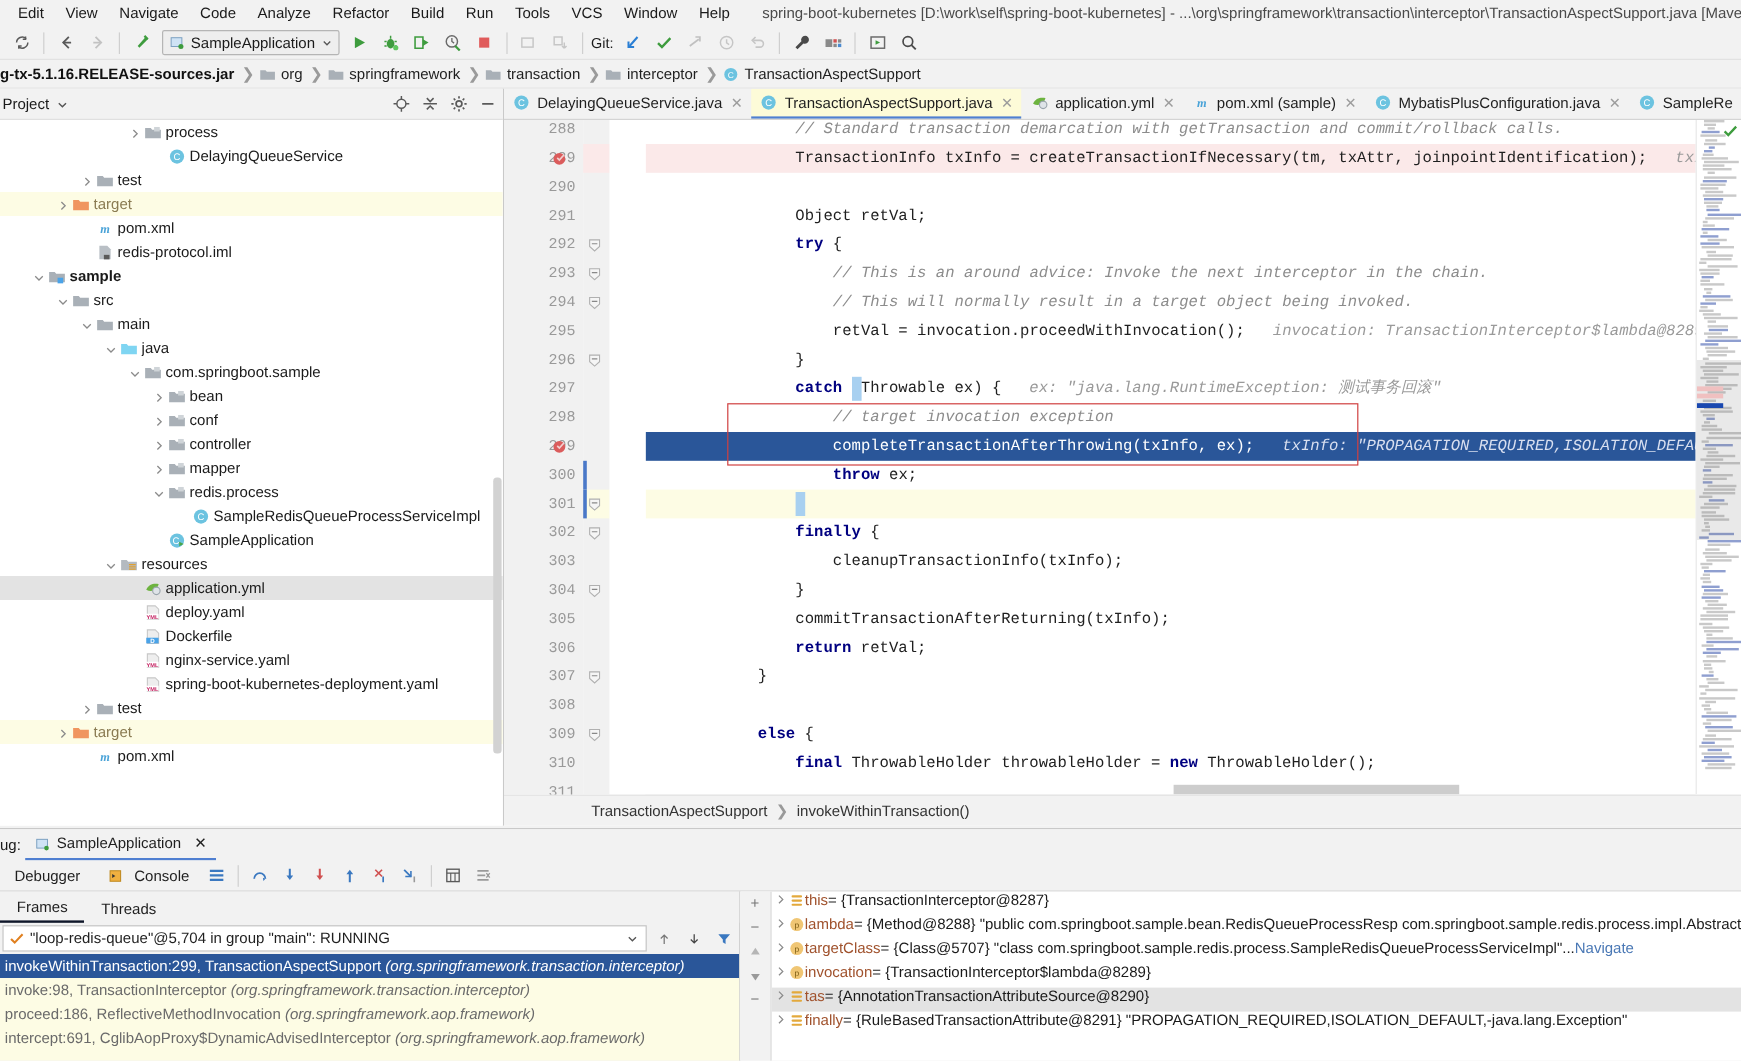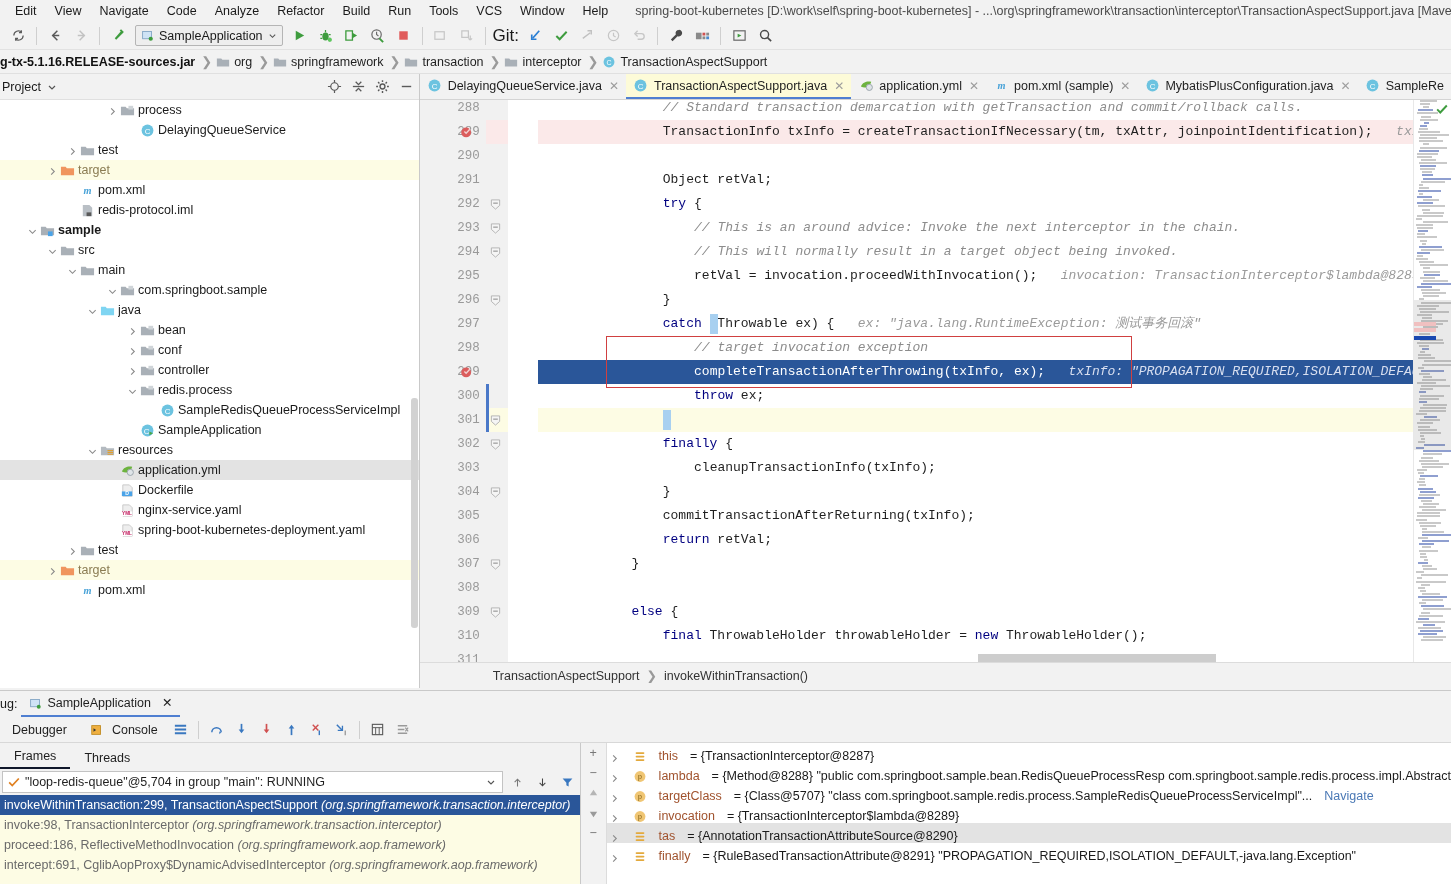--- a/index.html
+++ b/index.html
@@ -20,21 +20,21 @@
                 overflow:hidden; text-overflow:clip; max-width:930px; }
 
   
   .toolbar { height:28px; display:flex; align-items:center; gap:0px; background:#f2f2f2;
              padding-left:5px; border-bottom:1px solid #e2e2e2;}
   .tb-btn { width:26px; height:24px; display:flex; align-items:center; justify-content:center; }
   .tb-sep { width:1px; height:18px; background:#cfcfcf; margin:0 5px; }
   .runcfg { display:flex; align-items:center; gap:5px; height:21px; padding:0 5px;
             border:1px solid #b5b5b5; background:#eeeeee; border-radius:2px; margin:0 4px; }
   .runcfg .label { font-size:12.5px; color:#1a1a1a; }
-  .gitlabel { font-size:17px; color:#1a1a1a; margin:0 3px 0 2px; }
+  .gitlabel { font-size:12px; color:#1a1a1a; margin:0 3px 0 2px; }
 
   
   .crumbs { height:24px; display:flex; align-items:center; gap:0; background:#f2f2f2;
             padding-left:0px; border-bottom:1px solid #e0e0e0; }
   .crumb { display:flex; align-items:center; gap:4px; padding:0 5px 0 3px; font-size:12.5px; }
   .crumb.first { font-weight:bold; color:#111; padding-left:0px; }
   .crumb-sep { color:#9a9a9a; font-size:13px; padding:0 1px; }
 
   
   .main { position:absolute; left:0; top:74px; width:1451px; height:614px; display:flex; }
@@ -69,21 +69,21 @@
   .etab .x { color:#9c9c9c; font-size:12px; margin-left:2px; }
   .code-area { flex:1; position:relative; overflow:hidden; display:flex; background:#fff; }
   .gutter { width:66px; background:#f1f1f1; position:relative; flex:0 0 66px;
             border-right:0px; }
   .gutter-fold { width:22px; background:#f1f1f1; flex:0 0 22px; position:relative; }
   .gutter-mark { width:30px; background:#fff; flex:0 0 30px; position:relative;}
   .lnum { position:absolute; right:6px; font-size:12.5px; color:#999; font-family:"Liberation Mono", monospace; }
   .codecol { flex:1; position:relative; overflow:hidden; font-family:"Liberation Mono", monospace;
              font-size:13px; }
   .cline { position:absolute; left:0; white-space:pre; height:24px; line-height:24px; }
-  .kw { color:#000080; font-weight:normal; }
+  .kw { color:#000080; font-weight:bold; }
   .cm { color:#8c8c8c; font-style:italic; }
   .hintv { color:#9a9a9a; font-style:italic; }
   .rowband { position:absolute; left:0; right:0; height:24px; }
   .band-pink { background:#fbe9e9; }
   .band-yellow { background:#fdfce4; }
   .band-blue { background:#2a5699; }
   .redbox { position:absolute; border:1px solid #d04040; }
   .breadcrumbbar { height:26px; background:#f2f2f2; border-top:1px solid #dcdcdc;
                    display:flex; align-items:center; padding-left:73px; font-size:12.5px; color:#333; }
   .minimap { position:absolute; right:0; top:0; width:38px; bottom:0; background:#fff;
@@ -115,21 +115,21 @@
   .frow.sel { background:#2a5699; color:#fff; }
   .frow .pkg { font-style:italic; }
   .vars { flex:1; display:flex; flex-direction:column; }
   .vars-head { height:24px; display:flex; align-items:center; padding-left:10px;
                font-size:12.5px; background:#f2f2f2; }
   .vars-body { flex:1; background:#fff; display:flex; }
   .vars-gutter { width:26px; background:#f2f2f2; border-right:1px solid #dcdcdc;
                  display:flex; flex-direction:column; align-items:center; }
   .vg-btn { height:20px; width:26px; display:flex; align-items:center; justify-content:center; color:#777; }
   .vars-rows { flex:1; overflow:hidden; }
-  .vrow { height:20px; display:flex; align-items:flex-end; gap:12px; font-size:12.5px;
+  .vrow { height:20px; display:flex; align-items:flex-start; gap:0; font-size:12.5px;
           white-space:nowrap; padding-left:3px; }
   .vrow.hl { background:#e3e3e3; }
   .vname { color:#a0522d; }
   .vval { color:#1a1a1a; }
   .navlink { color:#4a78b5; }
   .vicon { width:14px; height:14px; flex:0 0 14px; display:flex; align-items:center; justify-content:center;}
 </style>
 </head>
 <body>
 
@@ -468,45 +468,45 @@
                 <path d="M1.5 3.5L5 7l3.5-3.5" stroke="#8a8a8a" stroke-width="1.2" fill="none"></path>
               </svg></span>
             <span class="ticon">
               <svg width="15" height="15" viewBox="0 0 16 16">
                 <path d="M1 4h5l1.3 1.5H15V13H1z" fill="#a9b0b7"></path>
               </svg>
             </span>
             <span class="tlabel ">main</span>
           </div>
           <div class="trow">
+            <span style="width:88px;flex:0 0 88px"></span>
+            <span class="arrow"><svg width="9" height="9" viewBox="0 0 10 10">
+                <path d="M1.5 3.5L5 7l3.5-3.5" stroke="#8a8a8a" stroke-width="1.2" fill="none"></path>
+              </svg></span>
+            <span class="ticon">
+              <svg width="15" height="15" viewBox="0 0 16 16">
+                <path d="M1 4h5l1.3 1.5H15V13H1z" fill="#7fd5f2"></path>
+              </svg>
+            </span>
+            <span class="tlabel ">java</span>
+          </div>
+          <div class="trow">
             <span style="width:108px;flex:0 0 108px"></span>
             <span class="arrow"><svg width="9" height="9" viewBox="0 0 10 10">
                 <path d="M1.5 3.5L5 7l3.5-3.5" stroke="#8a8a8a" stroke-width="1.2" fill="none"></path>
               </svg></span>
             <span class="ticon">
               <svg width="15" height="15" viewBox="0 0 16 16">
                 <path d="M1 4h5l1.3 1.5H15V13H1z" fill="#a9b0b7"></path>
                 <rect x="9" y="3" width="5" height="4" fill="#cfd4d8"></rect>
               </svg>
             </span>
             <span class="tlabel ">com.springboot.sample</span>
           </div>
           <div class="trow">
-            <span style="width:88px;flex:0 0 88px"></span>
-            <span class="arrow"><svg width="9" height="9" viewBox="0 0 10 10">
-                <path d="M1.5 3.5L5 7l3.5-3.5" stroke="#8a8a8a" stroke-width="1.2" fill="none"></path>
-              </svg></span>
-            <span class="ticon">
-              <svg width="15" height="15" viewBox="0 0 16 16">
-                <path d="M1 4h5l1.3 1.5H15V13H1z" fill="#7fd5f2"></path>
-              </svg>
-            </span>
-            <span class="tlabel ">java</span>
-          </div>
-          <div class="trow">
             <span style="width:128px;flex:0 0 128px"></span>
             <span class="arrow"><svg width="9" height="9" viewBox="0 0 10 10">
                 <path d="M3.5 1.5L7 5l-3.5 3.5" stroke="#8a8a8a" stroke-width="1.2" fill="none"></path>
               </svg></span>
             <span class="ticon">
               <svg width="15" height="15" viewBox="0 0 16 16">
                 <path d="M1 4h5l1.3 1.5H15V13H1z" fill="#a9b0b7"></path>
                 <rect x="9" y="3" width="5" height="4" fill="#cfd4d8"></rect>
               </svg>
             </span>
@@ -530,20 +530,33 @@
             <span class="arrow"><svg width="9" height="9" viewBox="0 0 10 10">
                 <path d="M3.5 1.5L7 5l-3.5 3.5" stroke="#8a8a8a" stroke-width="1.2" fill="none"></path>
               </svg></span>
             <span class="ticon">
               <svg width="15" height="15" viewBox="0 0 16 16">
                 <path d="M1 4h5l1.3 1.5H15V13H1z" fill="#a9b0b7"></path>
                 <rect x="9" y="3" width="5" height="4" fill="#cfd4d8"></rect>
               </svg>
             </span>
             <span class="tlabel ">controller</span>
+          </div>
+          <div class="trow">
+            <span style="width:128px;flex:0 0 128px"></span>
+            <span class="arrow"><svg width="9" height="9" viewBox="0 0 10 10">
+                <path d="M3.5 1.5L7 5l-3.5 3.5" stroke="#8a8a8a" stroke-width="1.2" fill="none"></path>
+              </svg></span>
+            <span class="ticon">
+              <svg width="15" height="15" viewBox="0 0 16 16">
+                <path d="M1 4h5l1.3 1.5H15V13H1z" fill="#a9b0b7"></path>
+                <rect x="9" y="3" width="5" height="4" fill="#cfd4d8"></rect>
+              </svg>
+            </span>
+            <span class="tlabel ">mapper</span>
           </div>
           <div class="trow">
             <span style="width:128px;flex:0 0 128px"></span>
             <span class="arrow"><svg width="9" height="9" viewBox="0 0 10 10">
                 <path d="M1.5 3.5L5 7l3.5-3.5" stroke="#8a8a8a" stroke-width="1.2" fill="none"></path>
               </svg></span>
             <span class="ticon">
               <svg width="15" height="15" viewBox="0 0 16 16">
                 <path d="M1 4h5l1.3 1.5H15V13H1z" fill="#a9b0b7"></path>
                 <rect x="9" y="3" width="5" height="4" fill="#cfd4d8"></rect>
@@ -590,20 +603,32 @@
           <div class="trow sel-grey">
             <span style="width:108px;flex:0 0 108px"></span>
             <span class="arrow"></span>
             <span class="ticon">
               <svg width="15" height="15" viewBox="0 0 16 16">
                 <path d="M2 9c2-5 7-6 11-5-1 5-6 8-11 5z" fill="#6db33f"></path>
                 <circle cx="11" cy="10" r="3.3" fill="#dfe4e8" stroke="#9aa4ac"></circle>
               </svg>
             </span>
             <span class="tlabel ">application.yml</span>
+          </div>
+          <div class="trow">
+            <span style="width:108px;flex:0 0 108px"></span>
+            <span class="arrow"></span>
+            <span class="ticon">
+              <svg width="15" height="15" viewBox="0 0 16 16">
+                <path d="M3 2h7l3 3v9H3z" fill="#eeeeee" stroke="#c8c8c8"></path>
+                <rect x="2" y="9" width="11" height="5" fill="#fff"></rect>
+                <text x="7.5" y="13.3" font-size="5" text-anchor="middle" fill="#c2185b" font-family="Liberation Sans, sans-serif" font-weight="bold">YML</text>
+              </svg>
+            </span>
+            <span class="tlabel ">deploy.yaml</span>
           </div>
           <div class="trow">
             <span style="width:108px;flex:0 0 108px"></span>
             <span class="arrow"></span>
             <span class="ticon">
               <svg width="15" height="15" viewBox="0 0 16 16">
                 <path d="M3 2h7l3 3v9H3z" fill="#eeeeee" stroke="#c8c8c8"></path>
                 <rect x="2" y="9" width="11" height="5" fill="#4aa3e8"></rect>
                 <text x="7.5" y="13.3" font-size="5.5" text-anchor="middle" fill="#fff" font-family="Liberation Sans, sans-serif" font-weight="bold">D</text>
               </svg>

